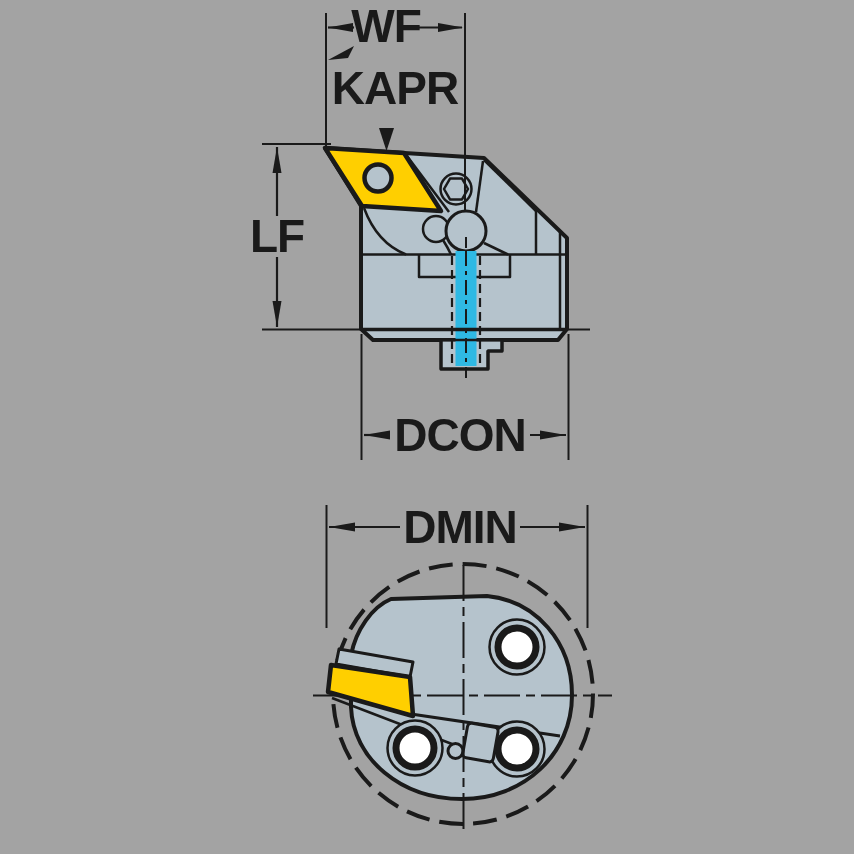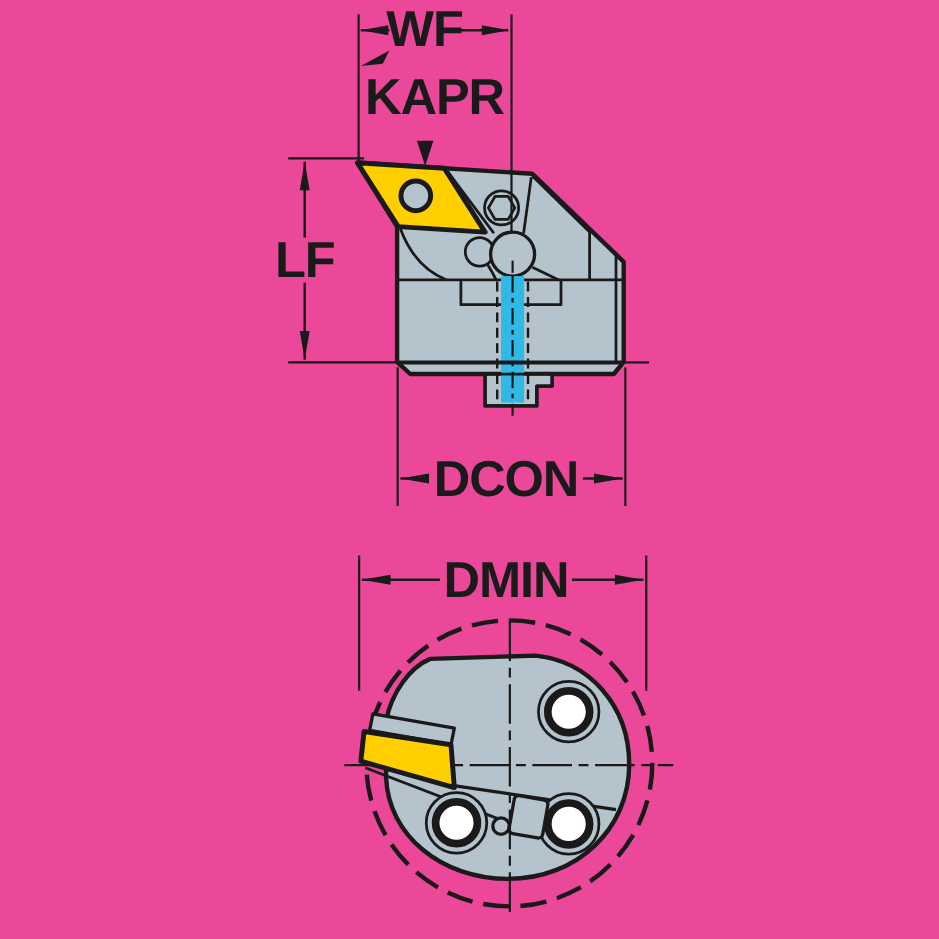--- a/index.html
+++ b/index.html
@@ -1,16 +1,16 @@
 <!DOCTYPE html>
 <html><head>
 <meta charset="utf-8">
 <style>
   html,body{margin:0;padding:0;background:#ffffff;}
-  .stage{width:854px;height:854px;position:relative;background:#ec4899;overflow:hidden;}
+  .stage{width:854px;height:854px;position:relative;background:#a3a3a3;overflow:hidden;}
   svg{display:block;}
   text{font-family:"Liberation Sans","DejaVu Sans",sans-serif;font-weight:bold;font-size:46px;letter-spacing:-1px;}
   .thin{stroke-width:2;}
   .med{stroke-width:2.5;}
   line,path,polyline,circle,rect,polygon{stroke-linejoin:round;}
 </style>
 </head>
 <body>
 
 <div class="stage">

